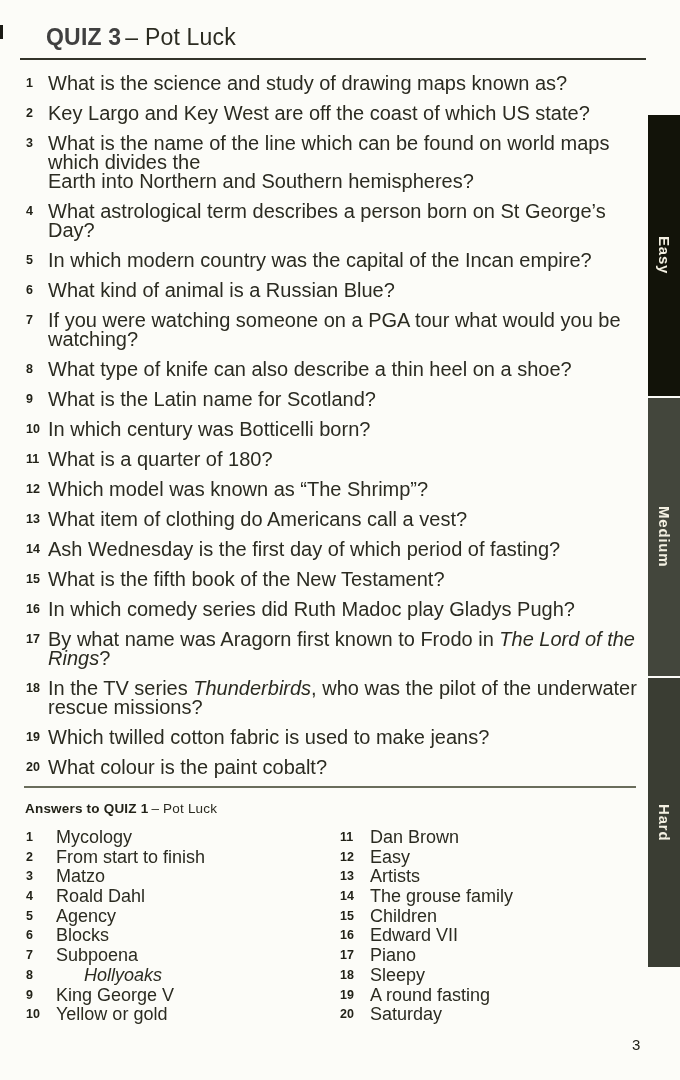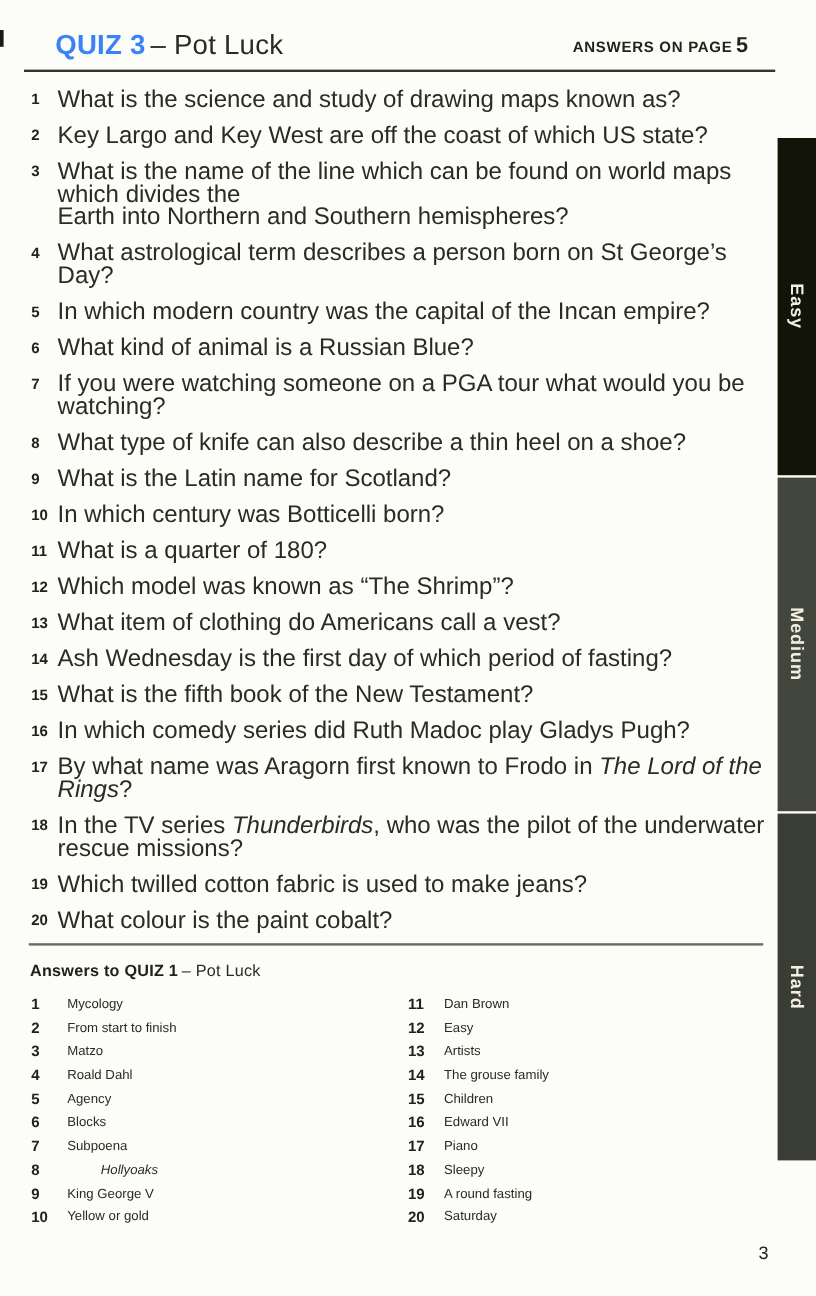--- a/index.html
+++ b/index.html
@@ -11,21 +11,21 @@
     color:#2b2b21;
     overflow:hidden;
   }
 
   
   .header {
     position:absolute; top:24px; left:46px; right:56px;
     display:flex; justify-content:space-between; align-items:flex-end;
   }
   .title { font-size:23px; line-height:26px; letter-spacing:0.2px; }
-  .title .t-bold { font-weight:bold; color:#3b82f6; }
+  .title .t-bold { font-weight:bold; color:#404040; }
   .title .t-rest { font-weight:normal; padding-left:4px; }
   .answers-ref { font-size:12.5px; font-weight:bold; letter-spacing:0.6px; color:#222218; padding-bottom:2px; white-space:nowrap; }
   .answers-ref .ref-page { font-size:18px; padding-left:3px; }
   .header-rule {
     position:absolute; top:58px; left:20px; width:626px; height:2px;
     background:#33342a;
   }
 
   
   .questions { position:absolute; top:74px; left:26px; width:614px; }
@@ -71,44 +71,41 @@
   .answers-grid {
     position:absolute; top:831px; left:26px; width:614px;
     display:grid; grid-template-columns:314px 1fr;
   }
   .answer-row { display:flex; margin-bottom:6.2px; }
   .anum {
     width:30px; flex:0 0 30px;
     font-weight:bold; font-size:12.5px; line-height:13.5px;
     color:#222218;
   }
-  .atext { font-size:11px; line-height:13.5px; }
+  .atext { font-size:18px; line-height:13.5px; }
   .atext.italic { font-style:italic;margin-left:28px; }
 
   
   .page-number {
     position:absolute; top:1036px; left:632px;
     font-size:15px; color:#222218;
   }
 
   
   .scan-mark { position:absolute; left:0; top:25px; width:3px; height:14px; background:#1a1a14; }
 </style>
 </head>
 <body>
 
 <div class="scan-mark"></div>
 
 <div class="header">
   <div class="title">
     <span class="t-bold">QUIZ 3</span><span class="t-rest">– Pot Luck</span>
   </div>
-  <div class="answers-ref">
-    <span>ANSWERS ON PAGE</span><span class="ref-page">5</span>
-  </div>
 </div>
 <div class="header-rule"></div>
 
 <div class="questions">
     <div class="question">
       <span class="qnum">1</span>
       <span class="qtext"><span>What is the science and study of drawing maps known as?</span></span>
     </div>
     <div class="question">
       <span class="qnum">2</span>

